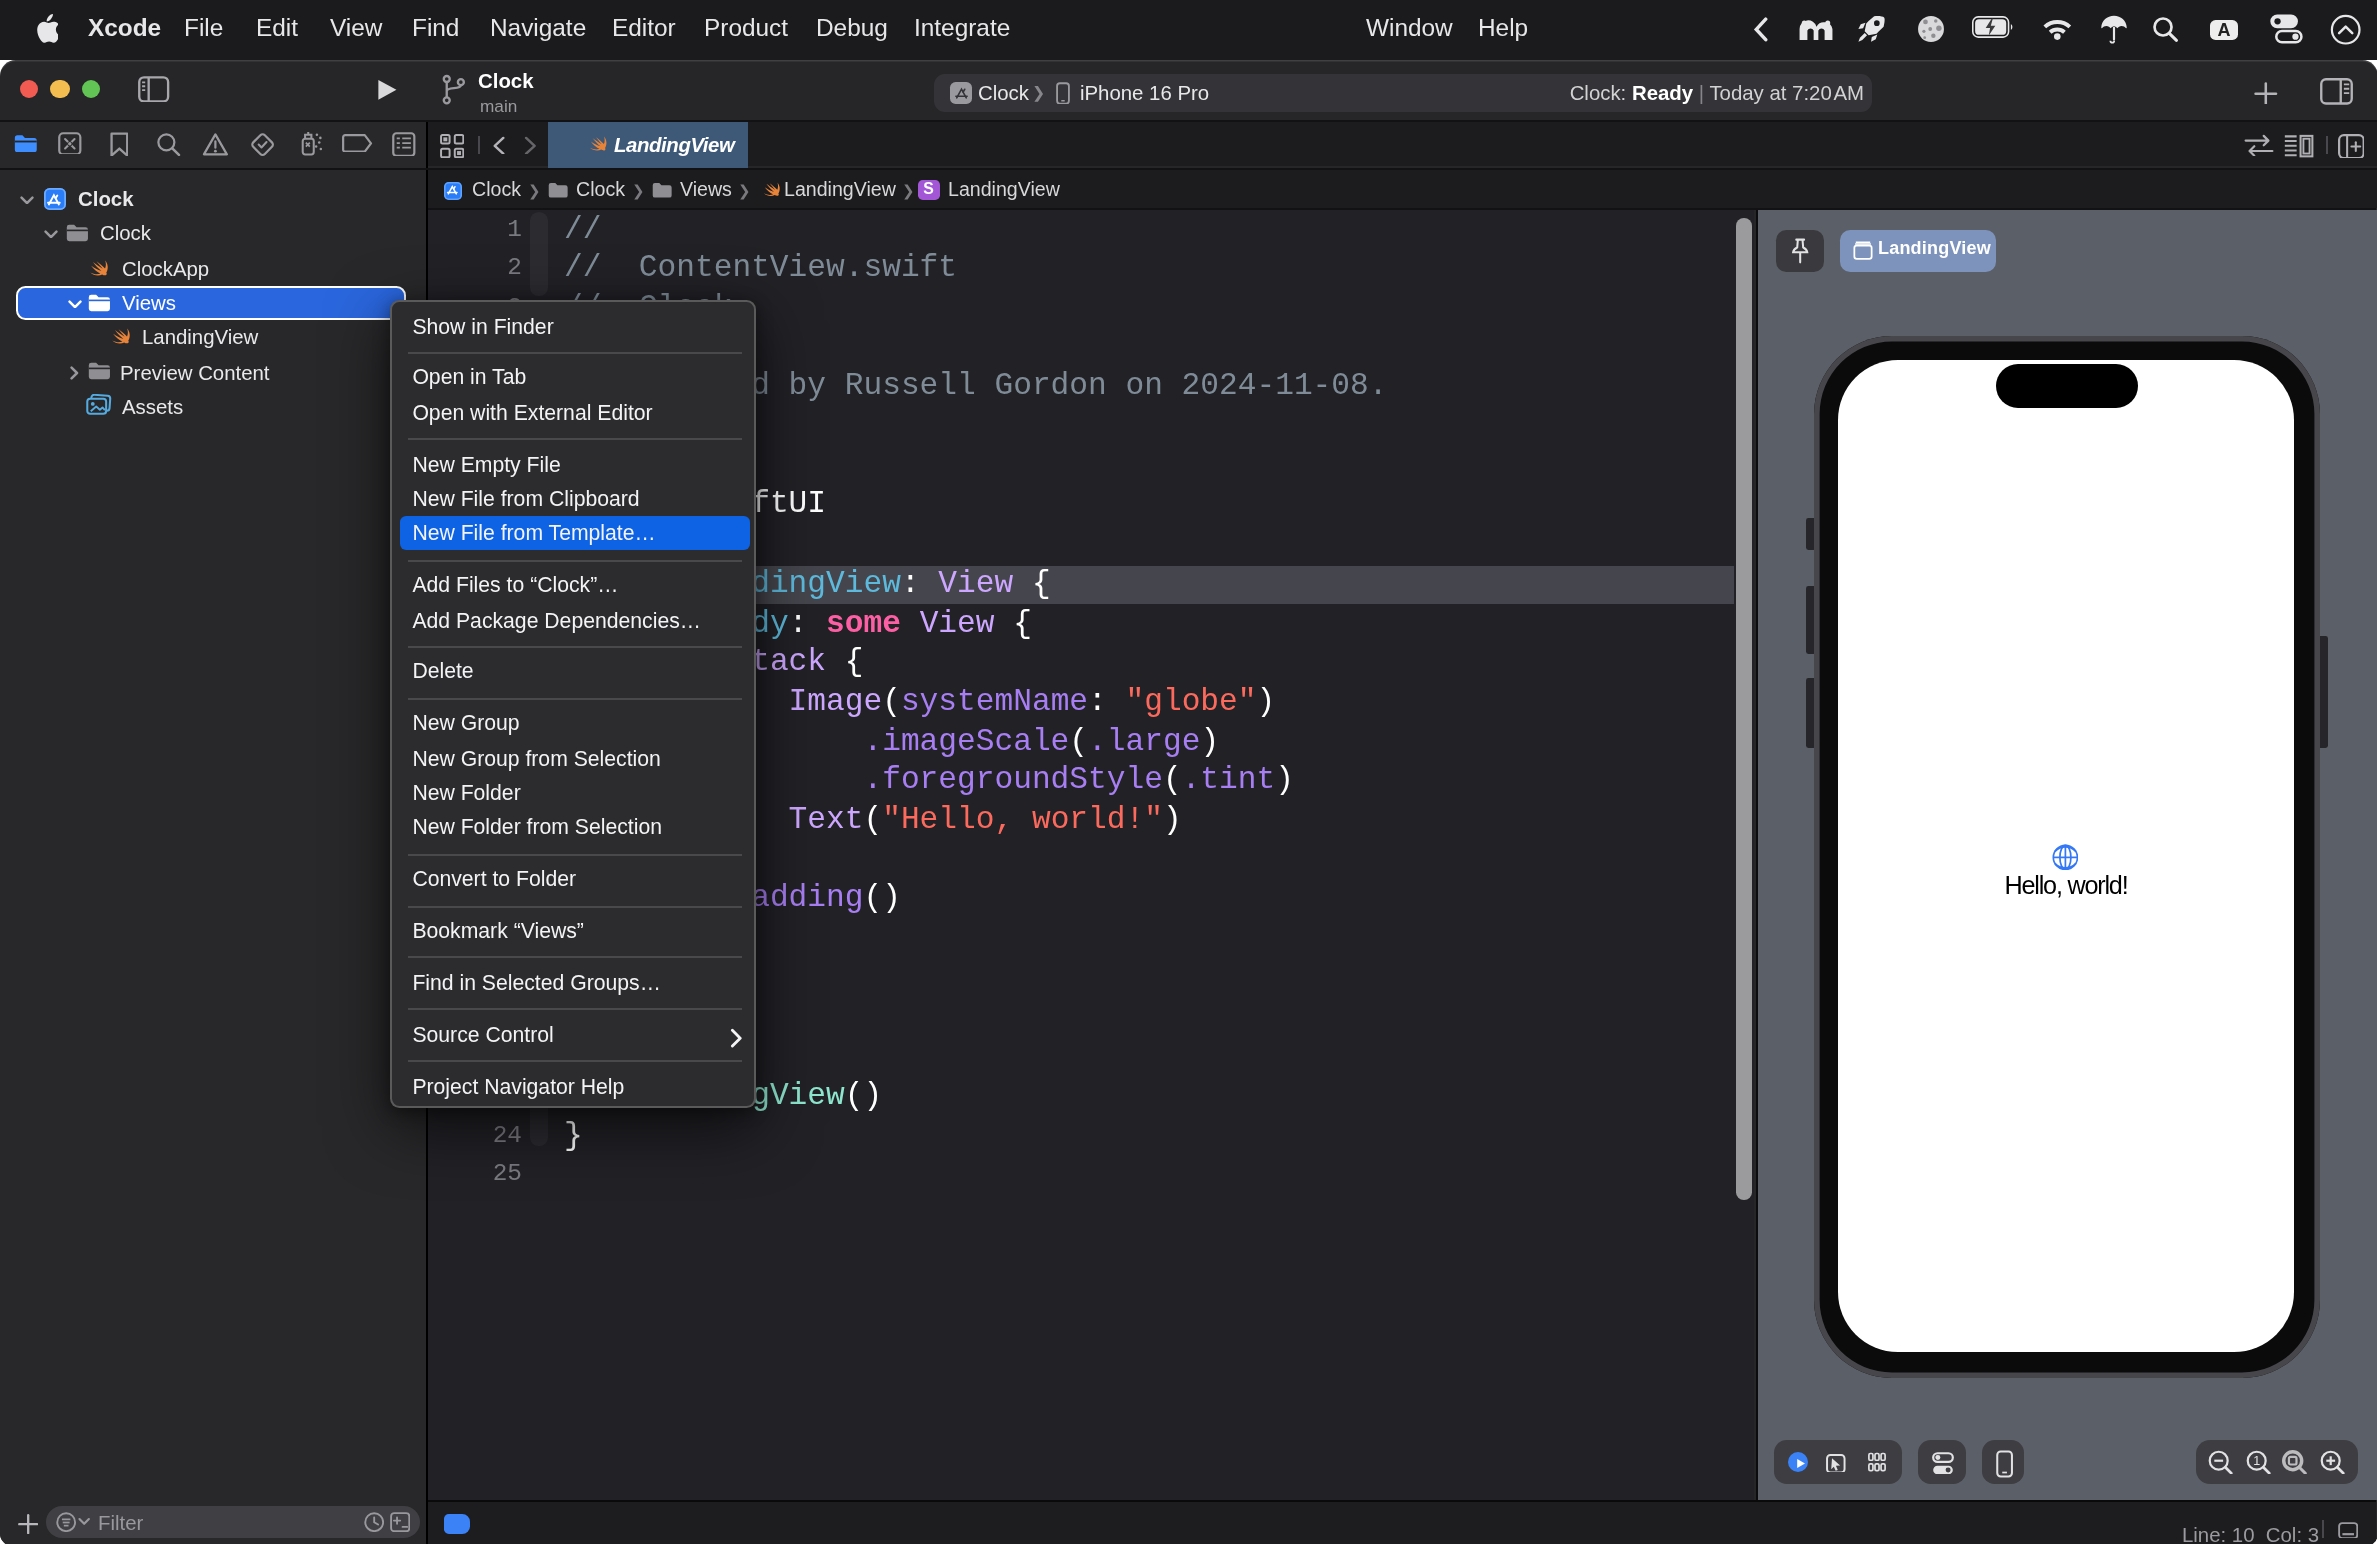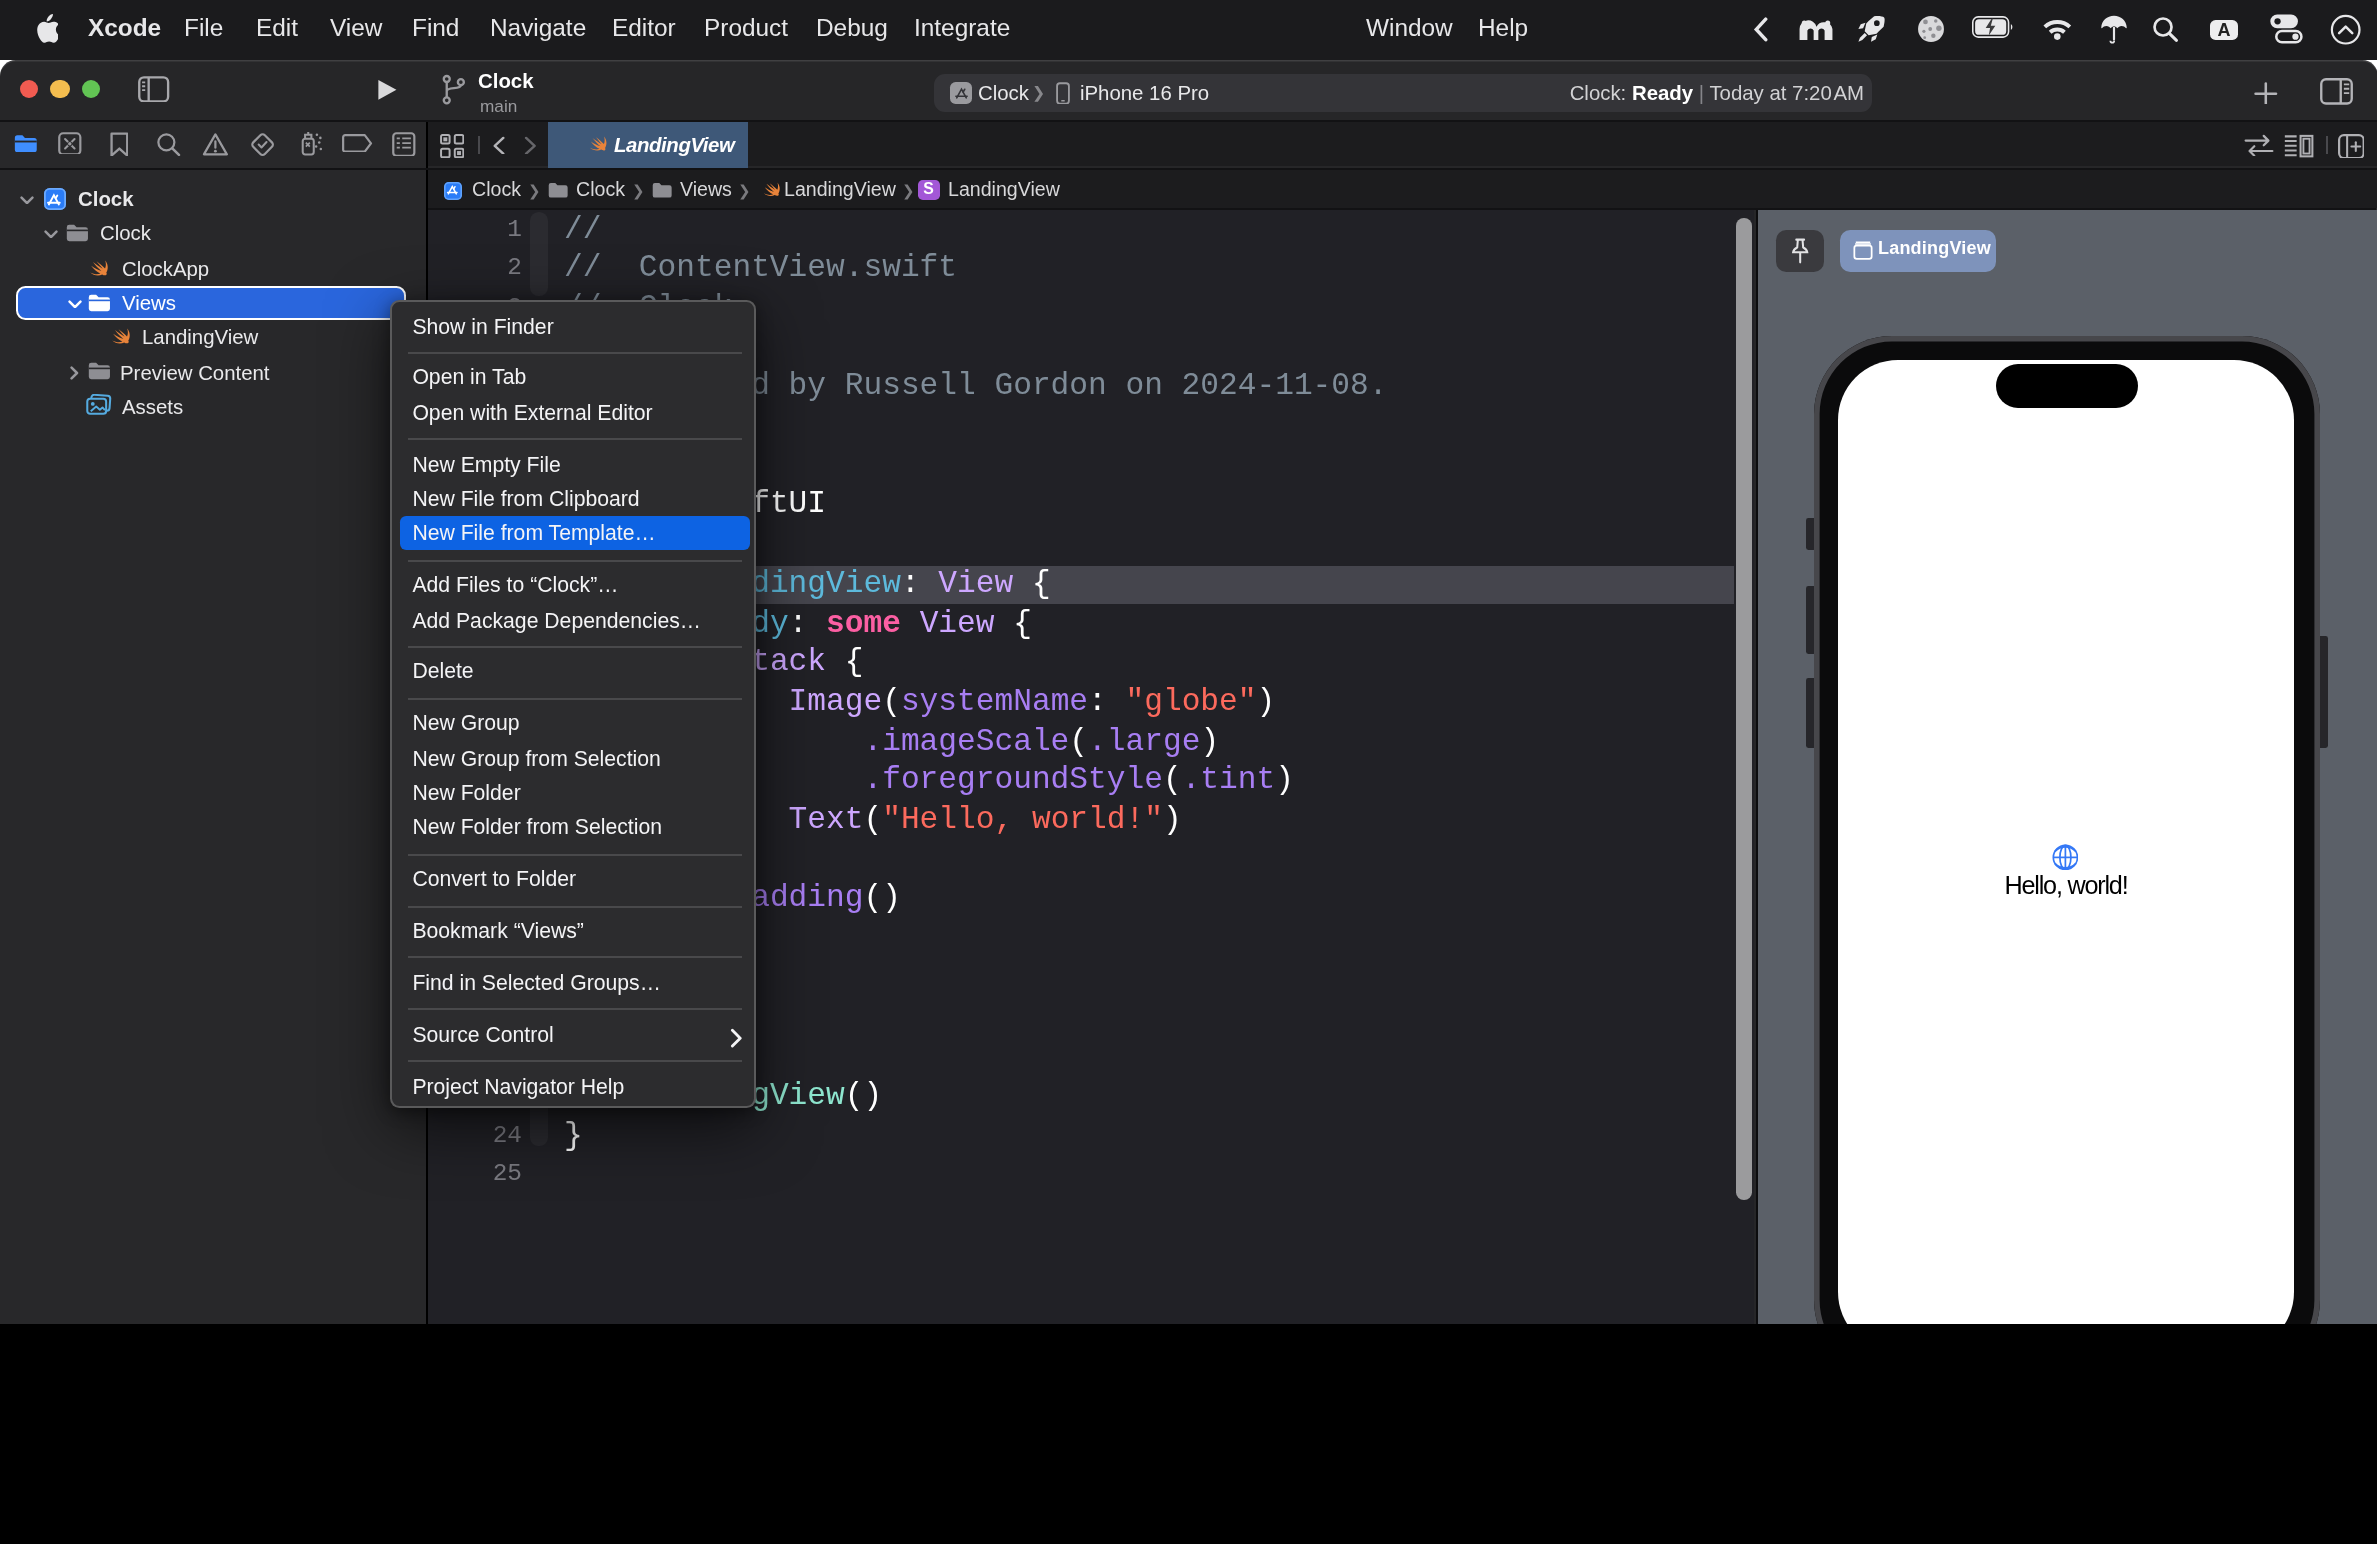--- a/index.html
+++ b/index.html
@@ -1,16 +1,16 @@
 <!DOCTYPE html>
 <html style="font-size:12.6px"><head>
 <meta charset="utf-8">
 <style>
   html,body{margin:0;padding:0;background:#000;}
-  #page{width:2377px;height:1324px;overflow:hidden;background:#ffffff;}
+  #page{width:2377px;height:1544px;overflow:hidden;background:#ffffff;}
   #scale{width:1189px;height:772px;transform:scale(2);transform-origin:0 0;position:relative;
          font-family:"Liberation Sans",sans-serif;-webkit-font-smoothing:antialiased;}
   .abs{position:absolute;}
   .crumbtx{font-size:9.8px;color:#d8d8da;}
   .crumbsep{font-size:7.5px;color:#7a7a7e;padding-top:1.2px;}
   .treetx{font-size:10.2px;color:#e9e9eb;white-space:nowrap;}
   .menuitem{position:absolute;left:10.2px;font-size:10.6px;color:#f4f4f6;white-space:nowrap;}
   .mdiv{position:absolute;left:7.9px;width:167px;height:0.8px;background:rgba(255,255,255,0.14);}
   c{color:#7f8c98;} k{color:#fc5fa3;font-weight:bold;} t{color:#cda7ff;} m{color:#a87ef3;}
   s{color:#fc6a5d;text-decoration:none;} dc{color:#5dbadc;} mi{color:#8ee6cf;}

